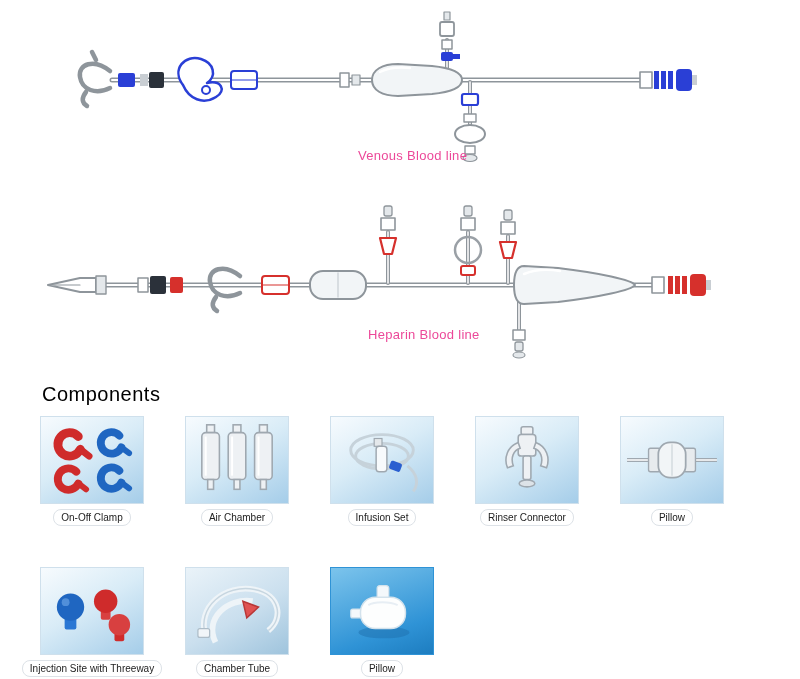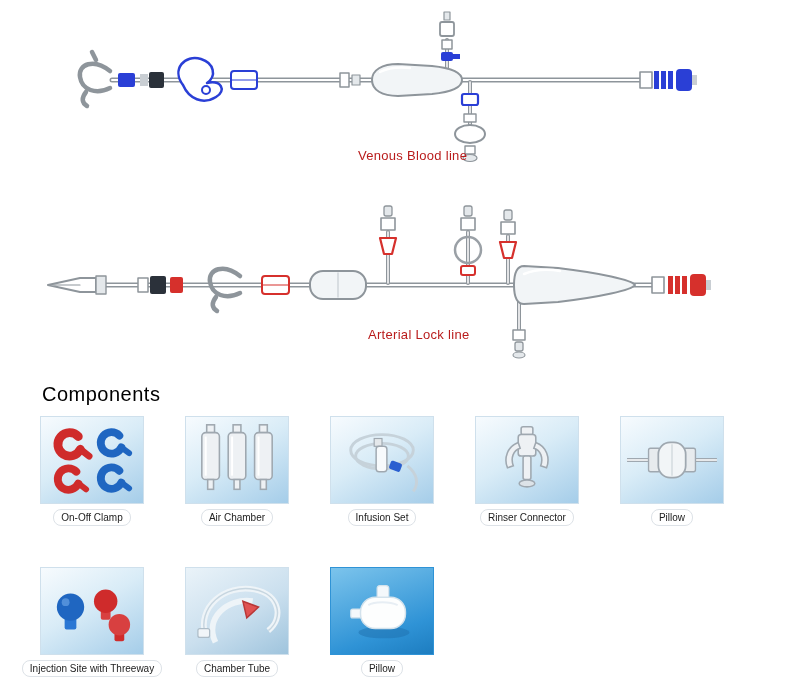--- a/index.html
+++ b/index.html
@@ -3,21 +3,21 @@
 <meta charset="utf-8">
 <style>
   * { margin:0; padding:0; box-sizing:border-box; }
   html,body { width:800px; height:679px; background:#ffffff; font-family:"Liberation Sans", sans-serif; }
   .stage { position:absolute; top:0; left:0; width:800px; height:679px; background:#fff; overflow:hidden; }
 
   .diagram { position:absolute; left:0; }
   #venous-svg { top:0; }
   #arterial-svg { top:192px; }
 
-  .line-label { position:absolute; font-size:13px; color:#b91c1c; letter-spacing:.3px; }
+  .line-label { position:absolute; font-size:13px; color:#ec4899; letter-spacing:.3px; }
   #venous-label { top:148px; left:358px; }
   #arterial-label { top:327px; left:368px; }
 
   #watermark { position:absolute; top:320px; left:242px; font-size:21px; color:#8f8f8f; opacity:.6;
                letter-spacing:1px; font-family:"Liberation Serif", serif; }
 
   #components-heading { position:absolute; top:383px; left:42px; font-size:20px; color:#000; letter-spacing:.5px; }
 
   .grid { position:absolute; top:416px; left:40px; width:724px; display:grid;
           grid-template-columns:repeat(5,104px); column-gap:51px; row-gap:18px;gap:41px; }
@@ -178,21 +178,21 @@
         <rect x="652" y="85" width="12" height="16" fill="#ffffff" stroke="#8e959b" stroke-width="1.6"></rect>
         <rect x="668" y="84" width="5" height="18" fill="#d6302c"></rect>
         <rect x="675" y="84" width="5" height="18" fill="#d6302c"></rect>
         <rect x="682" y="84" width="5" height="18" fill="#d6302c"></rect>
         <rect x="690" y="82" width="16" height="22" rx="4" fill="#d6302c"></rect>
         <rect x="706" y="88" width="5" height="10" fill="#c9ced3"></rect>
       </g>
     </g>
   </svg>
 
-  <div id="arterial-label" class="line-label">Arterial Lock line</div>
+  <div id="arterial-label" class="line-label">Heparin Blood line</div>
 
   <div id="components-heading">Components</div>
 
   <div class="grid">
 
     <div class="card">
       <div class="thumb">
         <svg viewBox="0 0 104 88">
           <g fill="none" stroke-linecap="round">
             <g stroke="#cf2b2b">

